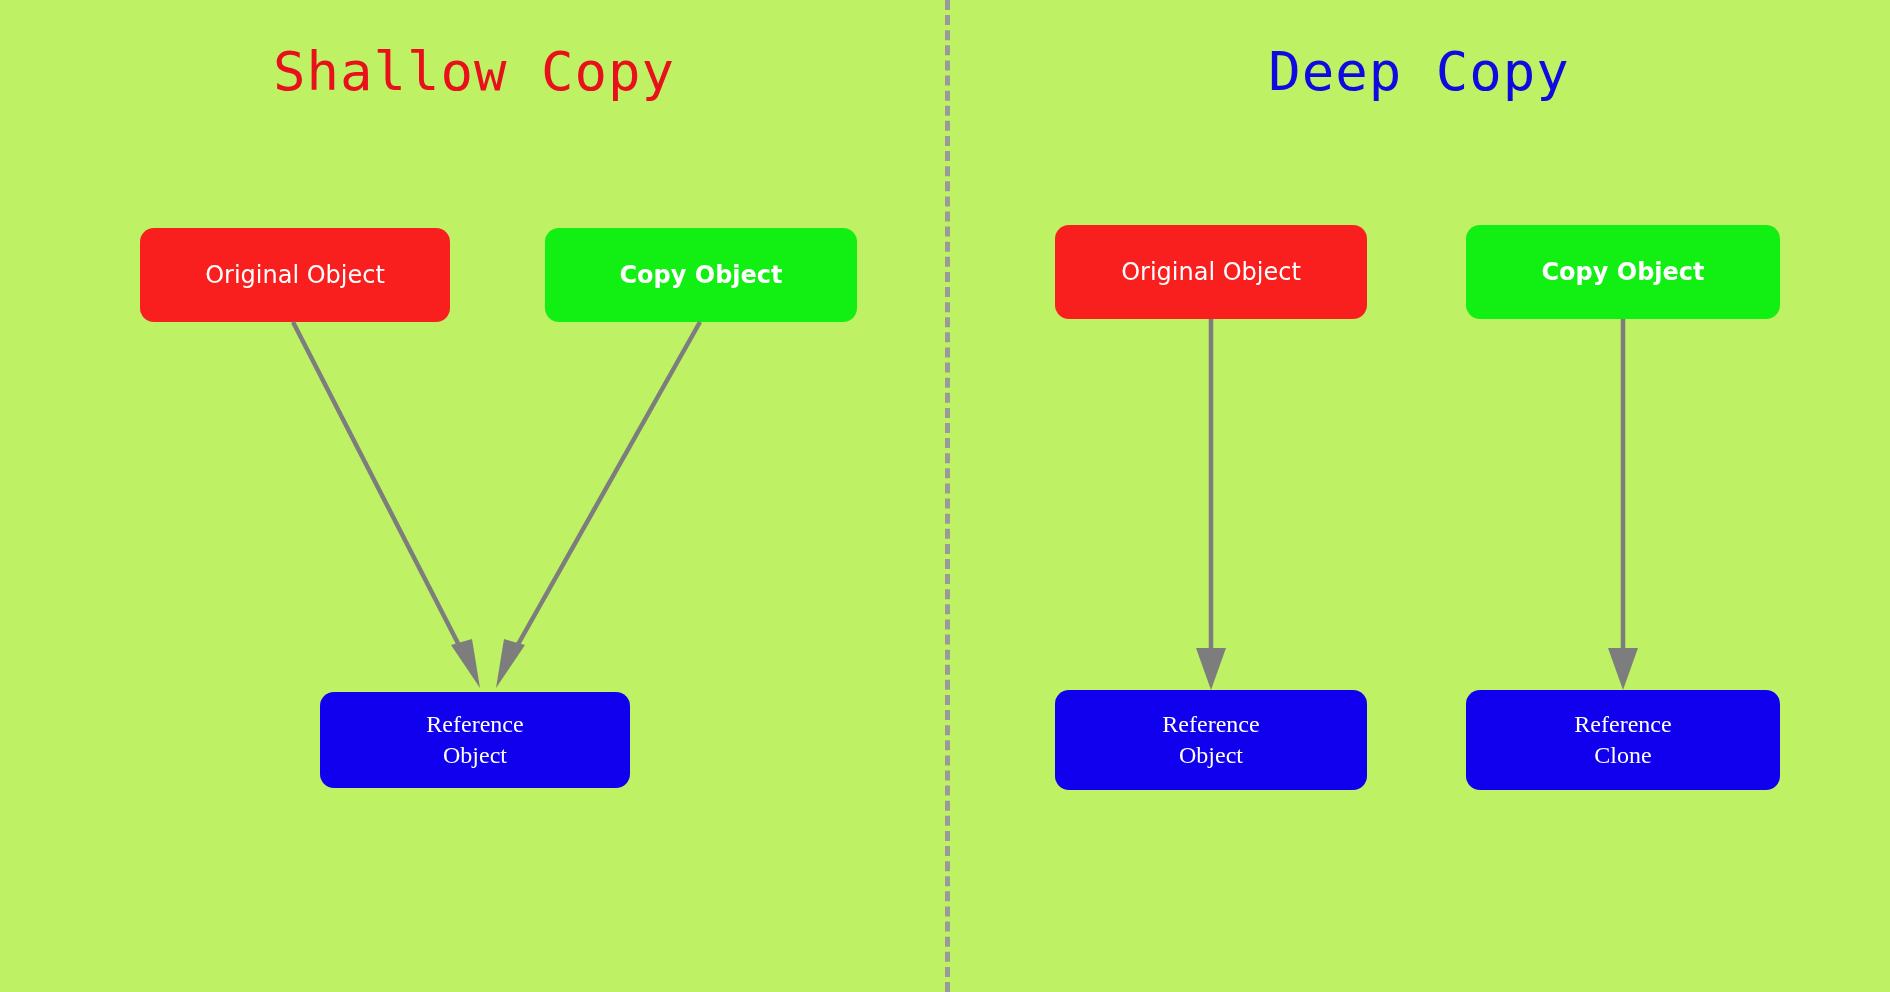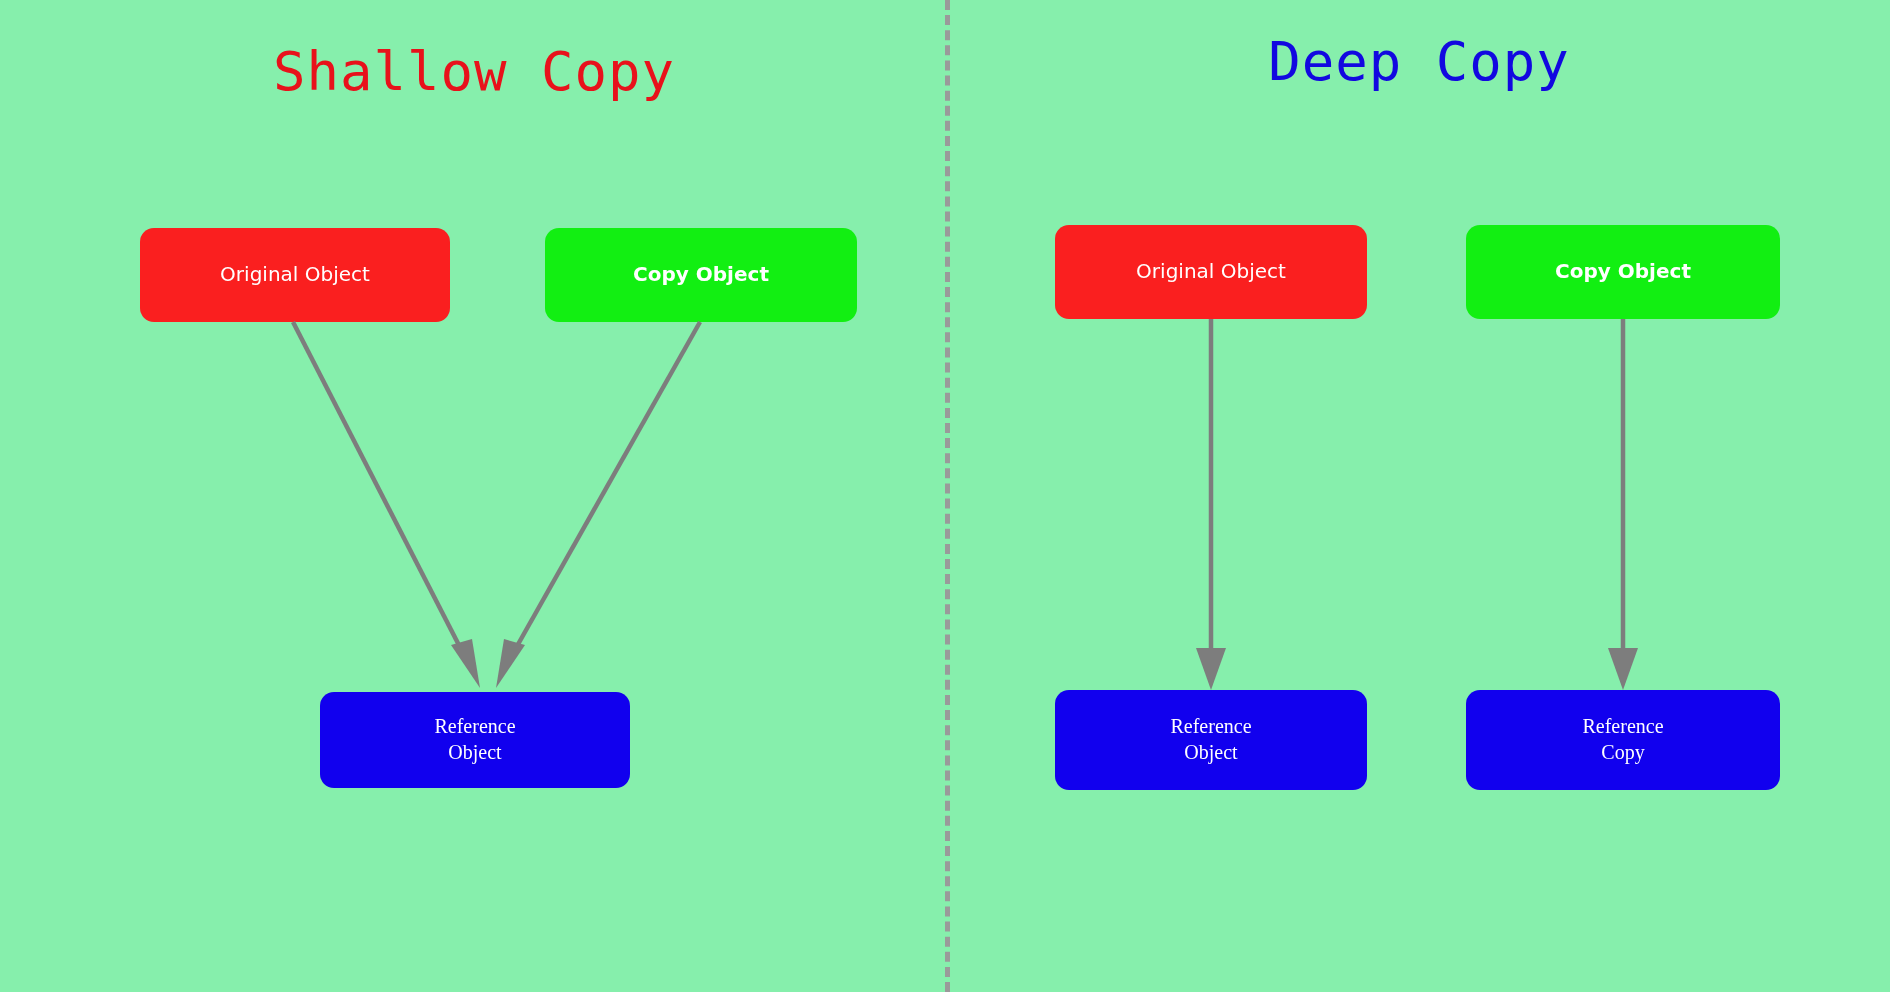--- a/index.html
+++ b/index.html
@@ -11,21 +11,21 @@
   body {
     width: 1890px;
     height: 992px;
     overflow: hidden;
     font-family: "DejaVu Sans", sans-serif;
   }
   #stage {
     position: relative;
     width: 1890px;
     height: 992px;
-    background: #86efac;
+    background: #bef264;
   }
 
   
   .panel-title {
     position: absolute;
     font-family: "DejaVu Sans Mono", monospace;
     font-size: 54px;
     font-weight: 400;
     letter-spacing: 1px;
     white-space: nowrap;
@@ -34,21 +34,21 @@
   }
   #title-shallow {
     left: 0;
     width: 948px;
     top: 45px;
     color: #e8111b;
   }
   #title-deep {
     left: 948px;
     width: 942px;
-    top: 35px;
+    top: 45px;
     color: #1208e0;
   }
 
   
   #divider {
     position: absolute;
     left: 945px;
     top: 0px;
     width: 0px;
     height: 992px;
@@ -59,21 +59,21 @@
   .node {
     position: absolute;
     box-sizing: border-box;
     border-radius: 14px;
     display: flex;
     align-items: center;
     justify-content: center;
     text-align: center;
     color: #ffffff;
     font-family: "DejaVu Sans", sans-serif;
-    font-size: 20px;
+    font-size: 24px;
     font-weight: 400;
     line-height: 1.28;
     user-select: none;
   }
   .node.red   { background: #fa1f1f; }
   .node.green { background: #12ef12; font-weight: bold; }
   .node.blue  { background: #1100ee; font-family: Liberation Serif, serif; }
 
   .node .label {
     display: block;
@@ -146,21 +146,21 @@
   <div class="node blue" id="r-ref">
     <span class="label">
       <span>Reference</span><br>
       <span>Object</span>
     </span>
   </div>
 
   <div class="node blue" id="r-clone">
     <span class="label">
       <span>Reference</span><br>
-      <span>Copy</span>
+      <span>Clone</span>
     </span>
   </div>
 
   <svg id="arrows" viewBox="0 0 1890 992">
 
     <g>
       <line class="arrow-line" x1="293" y1="322" x2="464" y2="655"></line>
       <polygon class="arrow-head" points="451,645 480,688 472,639"></polygon>
     </g>
 

